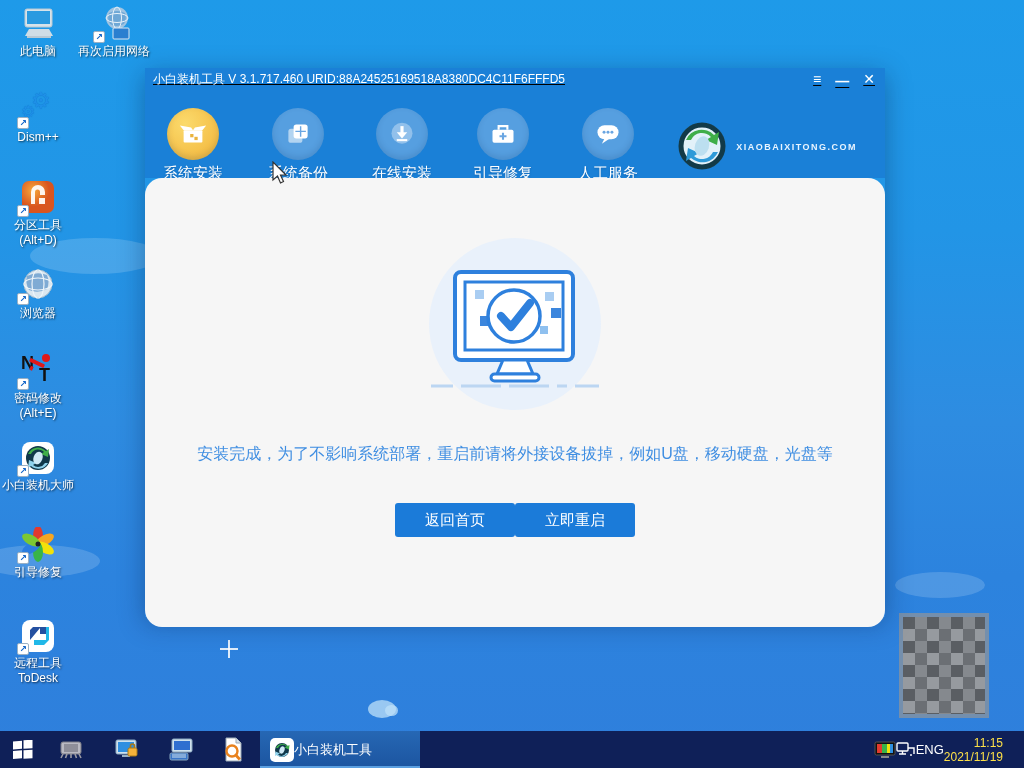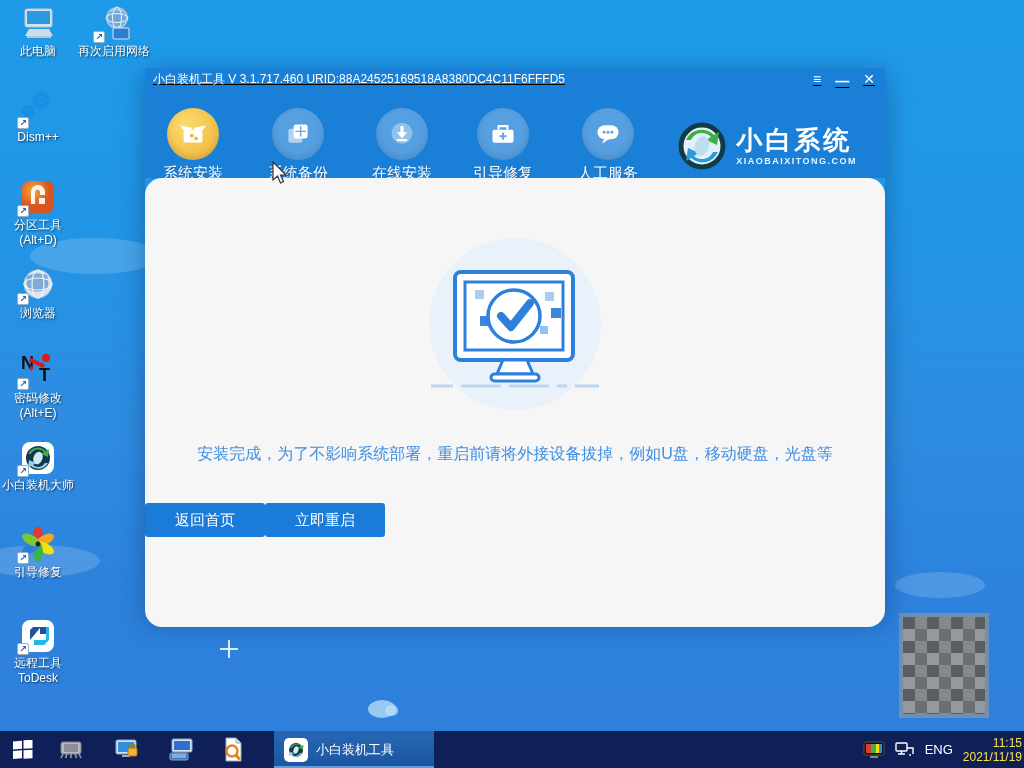--- a/index.html
+++ b/index.html
@@ -41,42 +41,42 @@
     display:flex; align-items:center; justify-content:center; box-shadow:inset 0 -3px 6px rgba(0,40,90,.15); }
   .nav-circle.active { background:radial-gradient(circle at 35% 30%,#fbda6c,#f2b337); }
   .nav-label { margin-top:4px; color:#fff; font-size:15px; text-shadow:0 1px 2px rgba(0,40,90,.3); }
   .brand { position:absolute; right:28px; top:30px; display:flex; align-items:center; gap:8px; }
   .brand-text .name { color:#fff; font-size:26px; font-weight:bold; letter-spacing:3px; line-height:28px; }
   .brand-text .site { color:#e8f4ff; font-size:9px; letter-spacing:1.5px; font-weight:bold; margin-top:2px; }
   .content { position:relative; height:449px; background:#f6f6f6;border-radius:17px; }
   .illu { position:absolute; left:270px; top:56px; }
   .msg { position:absolute; left:0; right:0; top:266px; text-align:center; color:#3f8ee2; font-size:16px; }
   .sub { position:absolute; left:0; right:0; top:292px; text-align:center; color:#a6a6a6; font-size:13px; }
-  .btnrow { position:absolute; left:0; right:0; top:325px; display:flex; }
+  .btnrow { position:absolute; left:0; right:0; top:325px; display:flex; justify-content:center; }
   .btn { width:120px; height:34px; background:#1b7bd9; color:#fff; border:none; border-radius:3px;
     font-size:15px; font-family:inherit; cursor:pointer; }
   .cursor { position:absolute; left:127px; top:93px; z-index:5; }
 
   
   .blurqr { position:absolute; left:899px; top:613px; width:90px; height:105px; border:4px solid #5a94d8;
     background:
       conic-gradient(#8a8a8a 25%, #6f6f6f 0 50%, #9c9c9c 0 75%, #5d5d5d 0) 0 0/24px 24px,
       #808080; filter:saturate(.4); image-rendering:pixelated; opacity:.95; }
 
   
   .taskbar { position:absolute; left:0; bottom:0; width:1024px; height:37px; background:#0f2058;
     display:flex; align-items:center; }
   .tb-ico { width:30px; height:30px; display:flex; align-items:center; justify-content:center; cursor:pointer; }
   .start { margin-left:8px; }
-  .task-active { position:relative; margin-left:26px; width:160px; height:37px; display:flex; align-items:center;
-    gap:8px; padding-left:10px; background:linear-gradient(180deg,#2667b4,#1c55a0); cursor:pointer; }
+  .task-active { position:relative; margin-left:12px; width:160px; height:37px; display:flex; align-items:center;
+    padding-left:10px; background:linear-gradient(180deg,#2667b4,#1c55a0); cursor:pointer; }
   .task-active::after { content:""; position:absolute; left:0; right:0; bottom:0; height:2px; background:#5b9fe0; }
   .task-label { color:#fff; font-size:13px; }
   .appsq { width:24px; height:24px; background:#fff; border-radius:5px; display:flex; align-items:center; justify-content:center; }
-  .tray { margin-left:auto; display:flex; align-items:center; gap:10px; padding-right:2px; }
+  .tray { margin-left:auto; display:flex; align-items:center; gap:0; padding-right:21px; }
   .tray .lang { color:#fff; font-size:13px; }
   .clock { color:#fde047; font-size:12px; line-height:14px; text-align:right; }
 </style>
 </head>
 <body>
 
 <div class="desktop">
 
   <div class="cloud" style="left:30px;top:238px;width:130px;height:36px;"></div>
   <div class="cloud" style="left:-20px;top:545px;width:120px;height:32px;"></div>
@@ -283,21 +283,20 @@
 
       <div class="brand">
         <svg width="52" height="52" viewBox="0 0 52 52">
           <circle cx="26" cy="26" r="23" fill="#e2f1f9"></circle>
           <circle cx="26" cy="26" r="21" fill="none" stroke="#123a48" stroke-width="5"></circle>
           <path d="M10 20 a17 17 0 0 1 28 -5 l5 -3 l-2 13 l-11 -5 l5 -3 a12 12 0 0 0 -20 3 z" fill="#3fae49"></path>
           <path d="M42 32 a17 17 0 0 1 -27 6 l-5 3 l2 -13 l11 5 l-5 3 a12 12 0 0 0 19 -4 z" fill="#2e9ad8"></path>
           <ellipse cx="26" cy="26" rx="7" ry="10" fill="#bcdff0" transform="rotate(18 26 26)"></ellipse>
         </svg>
         <div class="brand-text">
-          <div class="name">小白系统</div>
           <div class="site">XIAOBAIXITONG.COM</div>
         </div>
       </div>
     </div>
 
     <div class="content">
       <svg class="illu" width="200" height="182" viewBox="0 0 200 182">
         <circle cx="100" cy="90" r="86" fill="#e9f1fb"></circle>
         <rect x="40" y="38" width="118" height="88" rx="6" fill="#fff" stroke="#2e80dd" stroke-width="4"></rect>
         <rect x="50" y="48" width="98" height="68" fill="#fff" stroke="#2e80dd" stroke-width="3"></rect>

